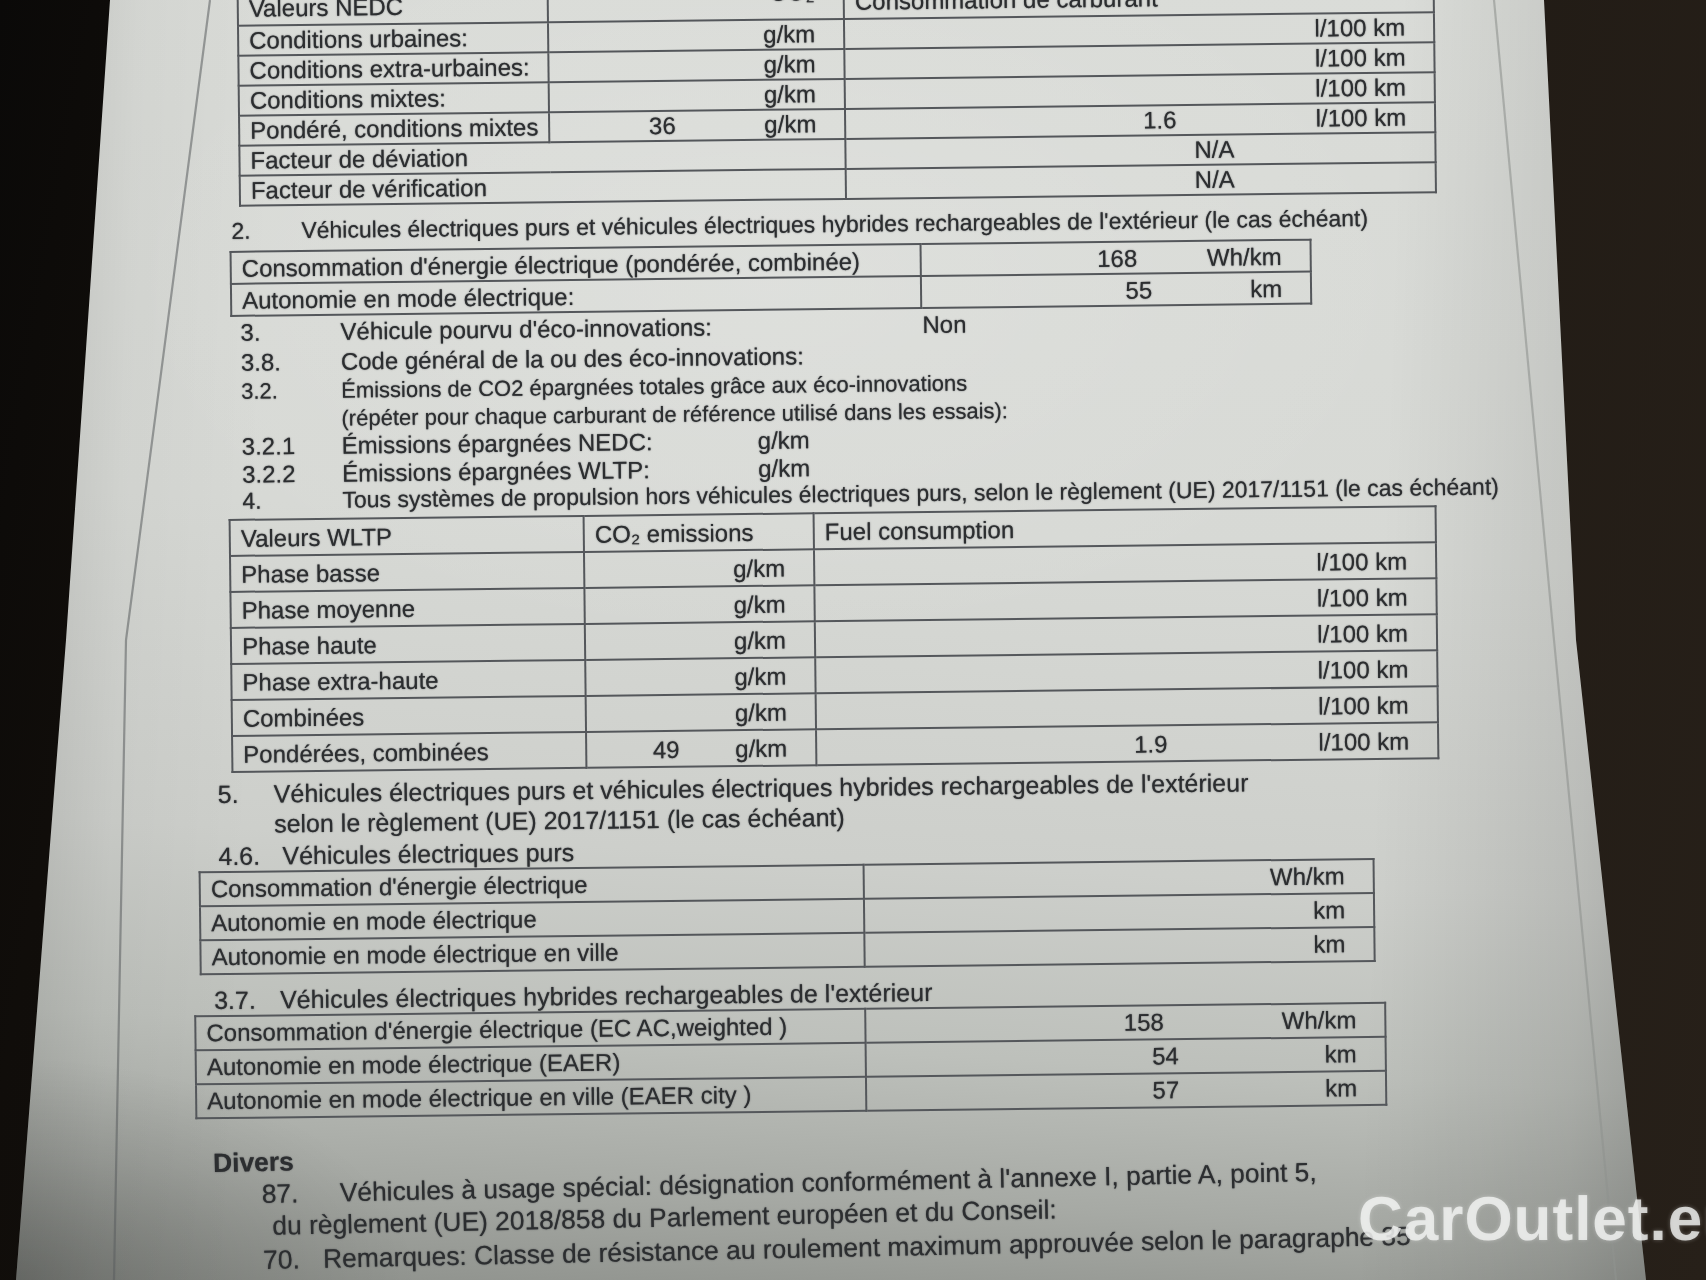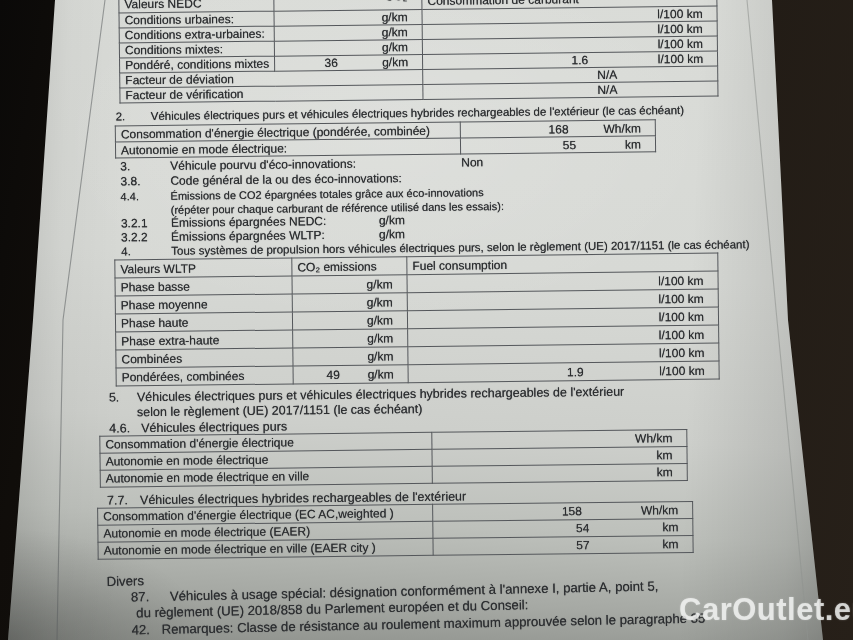--- a/index.html
+++ b/index.html
@@ -22,21 +22,21 @@
     position:absolute;inset:0;color:#2c2e30;
     transform:rotate(-0.65deg);transform-origin:420px 320px;
     text-shadow:0 0 0.7px rgba(44,46,50,0.85);
   }
   .line{position:absolute;display:flex;white-space:nowrap;font-size:12px;line-height:14px;}
   .line .num{flex:none;display:inline-block;}
   .line .abs{position:absolute;top:0;}
   .sm{font-size:11px;}
   .md{font-size:11.5px;}
   .lg{font-size:13.2px;}
-  .bold{font-weight:normal;}
+  .bold{font-weight:bold;}
   .doc-table{
     position:absolute;border-collapse:collapse;table-layout:fixed;
     font-size:12px;color:#2c2e30;
   }
   .doc-table td{
     border:1.2px solid #54575b;padding:0 5px;
     overflow:hidden;white-space:nowrap;vertical-align:middle;
   }
   .t-nedc td{height:14px;}
   .t-nedc tr.r-hdr td{height:16px;}
@@ -196,21 +196,21 @@
   <div class="line" style="top:156px;left:122px;">
     <span class="num" style="width:50px">3.</span>
     <span>Véhicule pourvu d'éco-innovations:</span>
     <span class="abs" style="left:341px">Non</span>
   </div>
   <div class="line" style="top:171px;left:122px;">
     <span class="num" style="width:50px">3.8.</span>
     <span>Code général de la ou des éco-innovations:</span>
   </div>
   <div class="line sm" style="top:186px;left:122px;">
-    <span class="num" style="width:50px">4.4.</span>
+    <span class="num" style="width:50px">3.2.</span>
     <span>Émissions de CO2 épargnées totales grâce aux éco-innovations</span>
   </div>
   <div class="line sm" style="top:200px;left:172px;">
     <span>(répéter pour chaque carburant de référence utilisé dans les essais):</span>
   </div>
   <div class="line" style="top:213px;left:122px;">
     <span class="num" style="width:50px">3.2.1</span>
     <span>Émissions épargnées NEDC:</span>
     <span class="abs" style="left:258px">g/km</span>
   </div>
@@ -372,21 +372,21 @@
             <div class="vu">
               <span class="v off"></span>
               <span class="u">km</span>
             </div>
           </td>
     </tr>
   </tbody>
     </table>
 
   <div class="line" style="top:490px;left:105px;font-size:12.5px;">
-    <span class="num" style="width:33px">7.7.</span>
+    <span class="num" style="width:33px">3.7.</span>
     <span>Véhicules électriques hybrides rechargeables de l'extérieur</span>
   </div>
   <table class="doc-table t-52" style="left:95px;top:504px;">
     <colgroup>
         <col style="width:335px">
         <col style="width:260px">
       </colgroup>
     <tbody>
         <tr>
       <td>Consommation d'énergie électrique (EC AC,weighted )</td>
@@ -423,20 +423,20 @@
       <span>Divers</span>
     </div>
     <div class="line lg" style="top:587px;left:128px;">
       <span class="num" style="width:39px">87.</span>
       <span>Véhicules à usage spécial: désignation conformément à l'annexe I, partie A, point 5,</span>
     </div>
     <div class="line lg" style="top:603px;left:133px;">
       <span>du règlement (UE) 2018/858 du Parlement européen et du Conseil:</span>
     </div>
     <div class="line lg" style="top:620px;left:128px;">
-      <span class="num" style="width:30px">42.</span>
+      <span class="num" style="width:30px">70.</span>
       <span>Remarques: Classe de résistance au roulement maximum approuvée selon le paragraphe 35</span>
     </div>
   </div>
 
 </div>
 
 <div id="watermark">CarOutlet.eu</div>
 
 </body></html>

